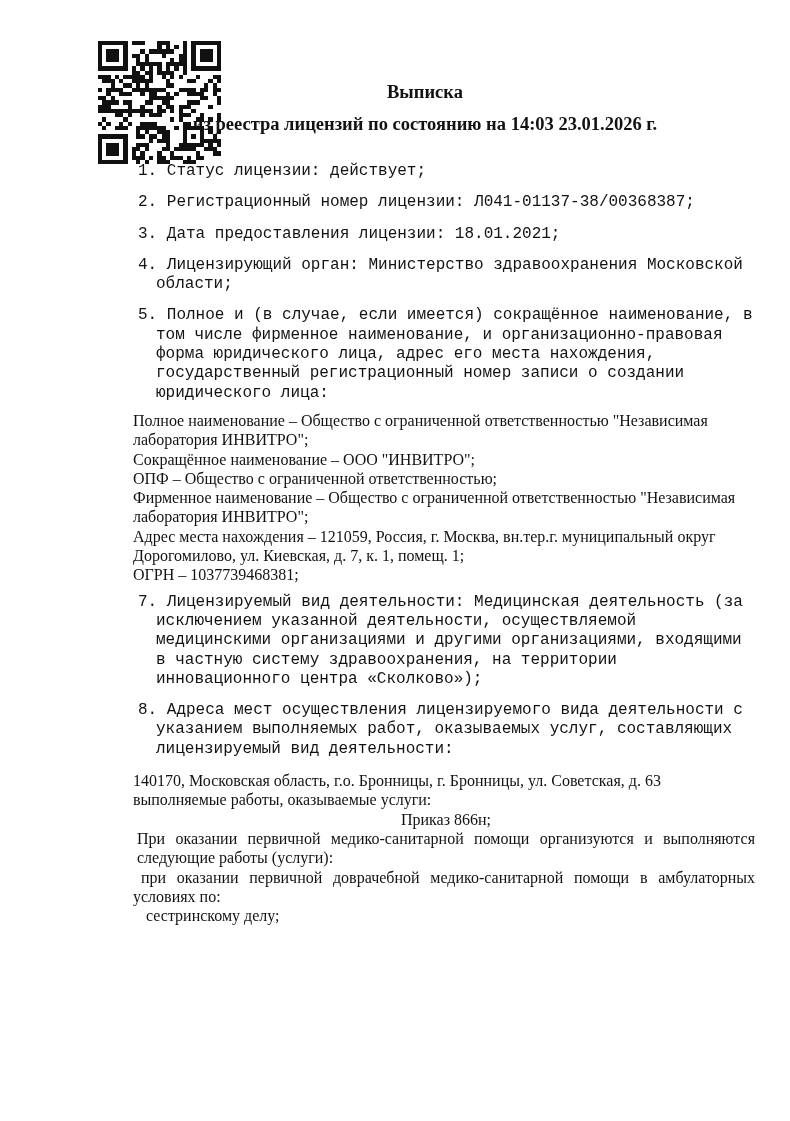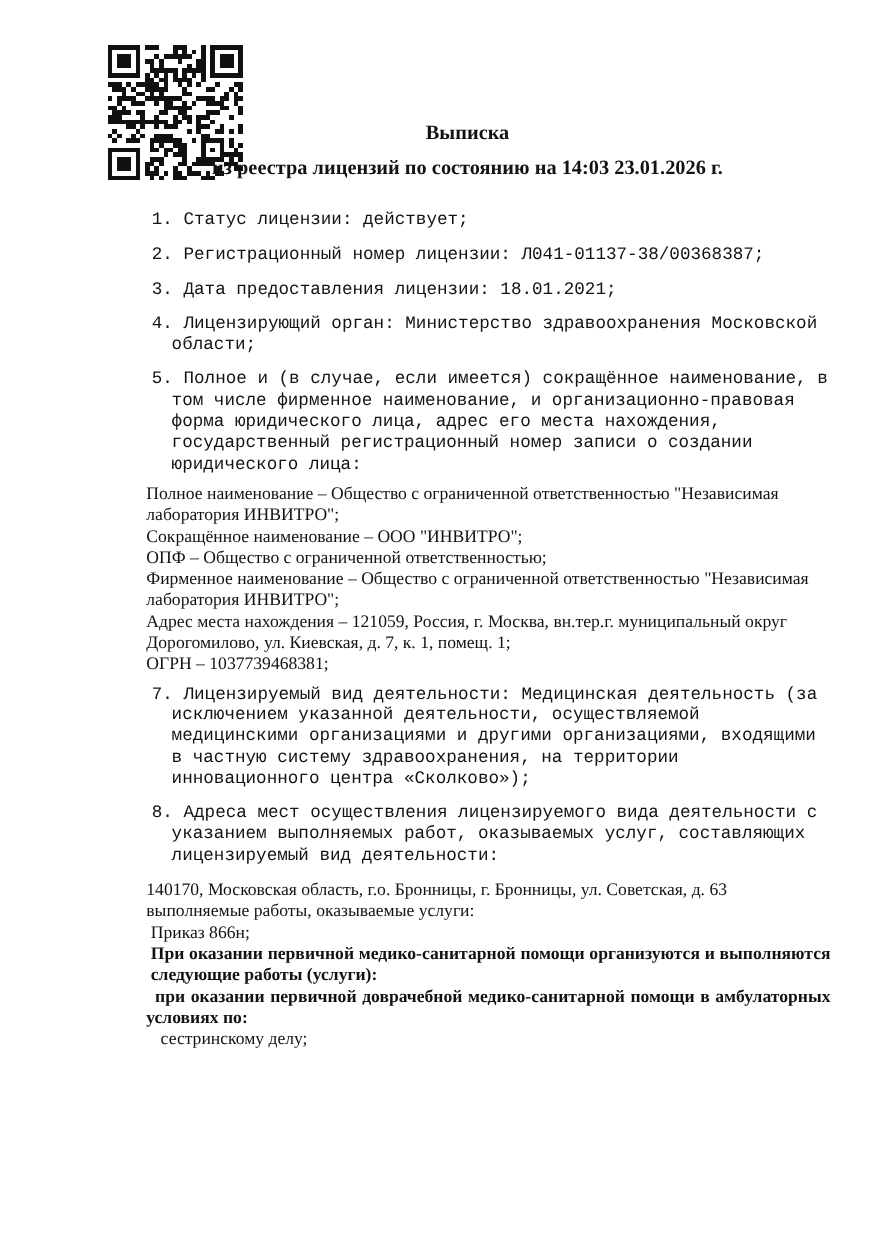--- a/index.html
+++ b/index.html
@@ -12,40 +12,40 @@
     font-size: 16px;
     line-height: 19.3px;
     color: #121212;
   }
   .qr {
     position: absolute;
     left: 98px; top: 41px;
     width: 123px; height: 123px;
   }
   .title-block {
-    padding-top: 110px;
+    padding-top: 81px;
     margin-left: 60px;
     text-align: center;
     font-weight: bold;
     font-size: 18.5px;
     line-height: 22px;
   }
   .title-sub { margin-top: 10px; }
   .content { margin-top: 27px; }
   .content p { margin: 0 35px 12px 0; }
   .p-num {
     margin-left: 156px !important;
     text-indent: -18px;
     font-family: Liberation Mono, monospace;
   }
   .p-plain { margin-left: 133px !important; font-family: Liberation Serif, serif; }
   .p-line { margin-bottom: 0 !important; }
   .gap-sm { margin-bottom: 8px !important; }
-  .work-1 { margin-left: 137px !important; }
-  .work-just { text-align: justify; font-weight: bold; }
+  .work-1 { margin-left: 137px !important; text-align: center; }
+  .work-just { text-align: justify; }
   .work-2 { margin-left: 133px !important; text-indent: 8px; }
   .work-3 { margin-left: 146px !important; }
 </style>
 </head>
 <body>
 
 <svg class="qr" id="qr-svg" viewBox="0 0 29 29" shape-rendering="crispEdges">
     <path d="M0 0h1v1h-1zM1 0h1v1h-1zM2 0h1v1h-1zM3 0h1v1h-1zM4 0h1v1h-1zM5 0h1v1h-1zM6 0h1v1h-1zM8 0h1v1h-1zM9 0h1v1h-1zM10 0h1v1h-1zM14 0h1v1h-1zM15 0h1v1h-1zM16 0h1v1h-1zM20 0h1v1h-1zM22 0h1v1h-1zM23 0h1v1h-1zM24 0h1v1h-1zM25 0h1v1h-1zM26 0h1v1h-1zM27 0h1v1h-1zM28 0h1v1h-1zM0 1h1v1h-1zM6 1h1v1h-1zM14 1h1v1h-1zM16 1h1v1h-1zM18 1h1v1h-1zM20 1h1v1h-1zM22 1h1v1h-1zM28 1h1v1h-1zM0 2h1v1h-1zM2 2h1v1h-1zM3 2h1v1h-1zM4 2h1v1h-1zM6 2h1v1h-1zM10 2h1v1h-1zM12 2h1v1h-1zM13 2h1v1h-1zM14 2h1v1h-1zM15 2h1v1h-1zM16 2h1v1h-1zM17 2h1v1h-1zM20 2h1v1h-1zM22 2h1v1h-1zM24 2h1v1h-1zM25 2h1v1h-1zM26 2h1v1h-1zM28 2h1v1h-1zM0 3h1v1h-1zM2 3h1v1h-1zM3 3h1v1h-1zM4 3h1v1h-1zM6 3h1v1h-1zM8 3h1v1h-1zM9 3h1v1h-1zM11 3h1v1h-1zM15 3h1v1h-1zM19 3h1v1h-1zM20 3h1v1h-1zM22 3h1v1h-1zM24 3h1v1h-1zM25 3h1v1h-1zM26 3h1v1h-1zM28 3h1v1h-1zM0 4h1v1h-1zM2 4h1v1h-1zM3 4h1v1h-1zM4 4h1v1h-1zM6 4h1v1h-1zM9 4h1v1h-1zM11 4h1v1h-1zM17 4h1v1h-1zM19 4h1v1h-1zM20 4h1v1h-1zM22 4h1v1h-1zM24 4h1v1h-1zM25 4h1v1h-1zM26 4h1v1h-1zM28 4h1v1h-1zM0 5h1v1h-1zM6 5h1v1h-1zM9 5h1v1h-1zM10 5h1v1h-1zM11 5h1v1h-1zM12 5h1v1h-1zM13 5h1v1h-1zM14 5h1v1h-1zM16 5h1v1h-1zM17 5h1v1h-1zM18 5h1v1h-1zM19 5h1v1h-1zM20 5h1v1h-1zM22 5h1v1h-1zM28 5h1v1h-1zM0 6h1v1h-1zM1 6h1v1h-1zM2 6h1v1h-1zM3 6h1v1h-1zM4 6h1v1h-1zM5 6h1v1h-1zM6 6h1v1h-1zM8 6h1v1h-1zM10 6h1v1h-1zM12 6h1v1h-1zM14 6h1v1h-1zM16 6h1v1h-1zM18 6h1v1h-1zM20 6h1v1h-1zM22 6h1v1h-1zM23 6h1v1h-1zM24 6h1v1h-1zM25 6h1v1h-1zM26 6h1v1h-1zM27 6h1v1h-1zM28 6h1v1h-1zM8 7h1v1h-1zM9 7h1v1h-1zM11 7h1v1h-1zM12 7h1v1h-1zM14 7h1v1h-1zM15 7h1v1h-1zM16 7h1v1h-1zM17 7h1v1h-1zM20 7h1v1h-1zM0 8h1v1h-1zM1 8h1v1h-1zM2 8h1v1h-1zM4 8h1v1h-1zM6 8h1v1h-1zM7 8h1v1h-1zM8 8h1v1h-1zM9 8h1v1h-1zM10 8h1v1h-1zM12 8h1v1h-1zM15 8h1v1h-1zM17 8h1v1h-1zM19 8h1v1h-1zM23 8h1v1h-1zM27 8h1v1h-1zM28 8h1v1h-1zM1 9h1v1h-1zM2 9h1v1h-1zM3 9h1v1h-1zM5 9h1v1h-1zM8 9h1v1h-1zM9 9h1v1h-1zM10 9h1v1h-1zM11 9h1v1h-1zM12 9h1v1h-1zM16 9h1v1h-1zM21 9h1v1h-1zM22 9h1v1h-1zM26 9h1v1h-1zM28 9h1v1h-1zM3 10h1v1h-1zM6 10h1v1h-1zM7 10h1v1h-1zM9 10h1v1h-1zM11 10h1v1h-1zM16 10h1v1h-1zM17 10h1v1h-1zM25 10h1v1h-1zM27 10h1v1h-1zM0 11h1v1h-1zM2 11h1v1h-1zM3 11h1v1h-1zM4 11h1v1h-1zM5 11h1v1h-1zM8 11h1v1h-1zM9 11h1v1h-1zM10 11h1v1h-1zM11 11h1v1h-1zM12 11h1v1h-1zM13 11h1v1h-1zM14 11h1v1h-1zM15 11h1v1h-1zM19 11h1v1h-1zM20 11h1v1h-1zM21 11h1v1h-1zM22 11h1v1h-1zM24 11h1v1h-1zM25 11h1v1h-1zM27 11h1v1h-1zM28 11h1v1h-1zM2 12h1v1h-1zM5 12h1v1h-1zM6 12h1v1h-1zM7 12h1v1h-1zM10 12h1v1h-1zM12 12h1v1h-1zM13 12h1v1h-1zM16 12h1v1h-1zM18 12h1v1h-1zM21 12h1v1h-1zM22 12h1v1h-1zM23 12h1v1h-1zM24 12h1v1h-1zM27 12h1v1h-1zM0 13h1v1h-1zM1 13h1v1h-1zM3 13h1v1h-1zM12 13h1v1h-1zM13 13h1v1h-1zM14 13h1v1h-1zM15 13h1v1h-1zM16 13h1v1h-1zM17 13h1v1h-1zM24 13h1v1h-1zM25 13h1v1h-1zM28 13h1v1h-1zM1 14h1v1h-1zM2 14h1v1h-1zM3 14h1v1h-1zM4 14h1v1h-1zM6 14h1v1h-1zM7 14h1v1h-1zM11 14h1v1h-1zM12 14h1v1h-1zM15 14h1v1h-1zM16 14h1v1h-1zM21 14h1v1h-1zM22 14h1v1h-1zM23 14h1v1h-1zM28 14h1v1h-1zM0 15h1v1h-1zM1 15h1v1h-1zM2 15h1v1h-1zM7 15h1v1h-1zM10 15h1v1h-1zM14 15h1v1h-1zM16 15h1v1h-1zM17 15h1v1h-1zM19 15h1v1h-1zM20 15h1v1h-1zM21 15h1v1h-1zM26 15h1v1h-1zM0 16h1v1h-1zM1 16h1v1h-1zM2 16h1v1h-1zM3 16h1v1h-1zM4 16h1v1h-1zM5 16h1v1h-1zM6 16h1v1h-1zM7 16h1v1h-1zM8 16h1v1h-1zM9 16h1v1h-1zM10 16h1v1h-1zM11 16h1v1h-1zM12 16h1v1h-1zM14 16h1v1h-1zM15 16h1v1h-1zM17 16h1v1h-1zM19 16h1v1h-1zM22 16h1v1h-1zM4 17h1v1h-1zM5 17h1v1h-1zM7 17h1v1h-1zM10 17h1v1h-1zM12 17h1v1h-1zM13 17h1v1h-1zM14 17h1v1h-1zM19 17h1v1h-1zM20 17h1v1h-1zM21 17h1v1h-1zM24 17h1v1h-1zM28 17h1v1h-1zM1 18h1v1h-1zM6 18h1v1h-1zM17 18h1v1h-1zM19 18h1v1h-1zM23 18h1v1h-1zM24 18h1v1h-1zM26 18h1v1h-1zM28 18h1v1h-1zM0 19h1v1h-1zM2 19h1v1h-1zM5 19h1v1h-1zM7 19h1v1h-1zM10 19h1v1h-1zM11 19h1v1h-1zM12 19h1v1h-1zM13 19h1v1h-1zM20 19h1v1h-1zM21 19h1v1h-1zM1 20h1v1h-1zM4 20h1v1h-1zM5 20h1v1h-1zM6 20h1v1h-1zM9 20h1v1h-1zM10 20h1v1h-1zM11 20h1v1h-1zM12 20h1v1h-1zM13 20h1v1h-1zM14 20h1v1h-1zM15 20h1v1h-1zM18 20h1v1h-1zM20 20h1v1h-1zM21 20h1v1h-1zM22 20h1v1h-1zM23 20h1v1h-1zM24 20h1v1h-1zM26 20h1v1h-1zM9 21h1v1h-1zM11 21h1v1h-1zM14 21h1v1h-1zM15 21h1v1h-1zM16 21h1v1h-1zM20 21h1v1h-1zM24 21h1v1h-1zM26 21h1v1h-1zM28 21h1v1h-1zM0 22h1v1h-1zM1 22h1v1h-1zM2 22h1v1h-1zM3 22h1v1h-1zM4 22h1v1h-1zM5 22h1v1h-1zM6 22h1v1h-1zM9 22h1v1h-1zM10 22h1v1h-1zM12 22h1v1h-1zM13 22h1v1h-1zM15 22h1v1h-1zM16 22h1v1h-1zM20 22h1v1h-1zM22 22h1v1h-1zM24 22h1v1h-1zM27 22h1v1h-1zM0 23h1v1h-1zM6 23h1v1h-1zM12 23h1v1h-1zM14 23h1v1h-1zM15 23h1v1h-1zM16 23h1v1h-1zM20 23h1v1h-1zM24 23h1v1h-1zM25 23h1v1h-1zM26 23h1v1h-1zM27 23h1v1h-1zM28 23h1v1h-1zM0 24h1v1h-1zM2 24h1v1h-1zM3 24h1v1h-1zM4 24h1v1h-1zM6 24h1v1h-1zM9 24h1v1h-1zM10 24h1v1h-1zM11 24h1v1h-1zM16 24h1v1h-1zM19 24h1v1h-1zM20 24h1v1h-1zM21 24h1v1h-1zM22 24h1v1h-1zM23 24h1v1h-1zM24 24h1v1h-1zM26 24h1v1h-1zM28 24h1v1h-1zM0 25h1v1h-1zM2 25h1v1h-1zM3 25h1v1h-1zM4 25h1v1h-1zM6 25h1v1h-1zM8 25h1v1h-1zM9 25h1v1h-1zM11 25h1v1h-1zM15 25h1v1h-1zM16 25h1v1h-1zM18 25h1v1h-1zM19 25h1v1h-1zM20 25h1v1h-1zM21 25h1v1h-1zM22 25h1v1h-1zM25 25h1v1h-1zM26 25h1v1h-1zM27 25h1v1h-1zM0 26h1v1h-1zM2 26h1v1h-1zM3 26h1v1h-1zM4 26h1v1h-1zM6 26h1v1h-1zM8 26h1v1h-1zM10 26h1v1h-1zM14 26h1v1h-1zM17 26h1v1h-1zM23 26h1v1h-1zM27 26h1v1h-1zM28 26h1v1h-1zM0 27h1v1h-1zM6 27h1v1h-1zM8 27h1v1h-1zM9 27h1v1h-1zM10 27h1v1h-1zM12 27h1v1h-1zM14 27h1v1h-1zM15 27h1v1h-1zM17 27h1v1h-1zM18 27h1v1h-1zM19 27h1v1h-1zM21 27h1v1h-1zM23 27h1v1h-1zM24 27h1v1h-1zM0 28h1v1h-1zM1 28h1v1h-1zM2 28h1v1h-1zM3 28h1v1h-1zM4 28h1v1h-1zM5 28h1v1h-1zM6 28h1v1h-1zM9 28h1v1h-1zM11 28h1v1h-1zM14 28h1v1h-1zM15 28h1v1h-1zM16 28h1v1h-1zM20 28h1v1h-1zM21 28h1v1h-1zM22 28h1v1h-1z" fill="#111"></path>
   </svg>
 

